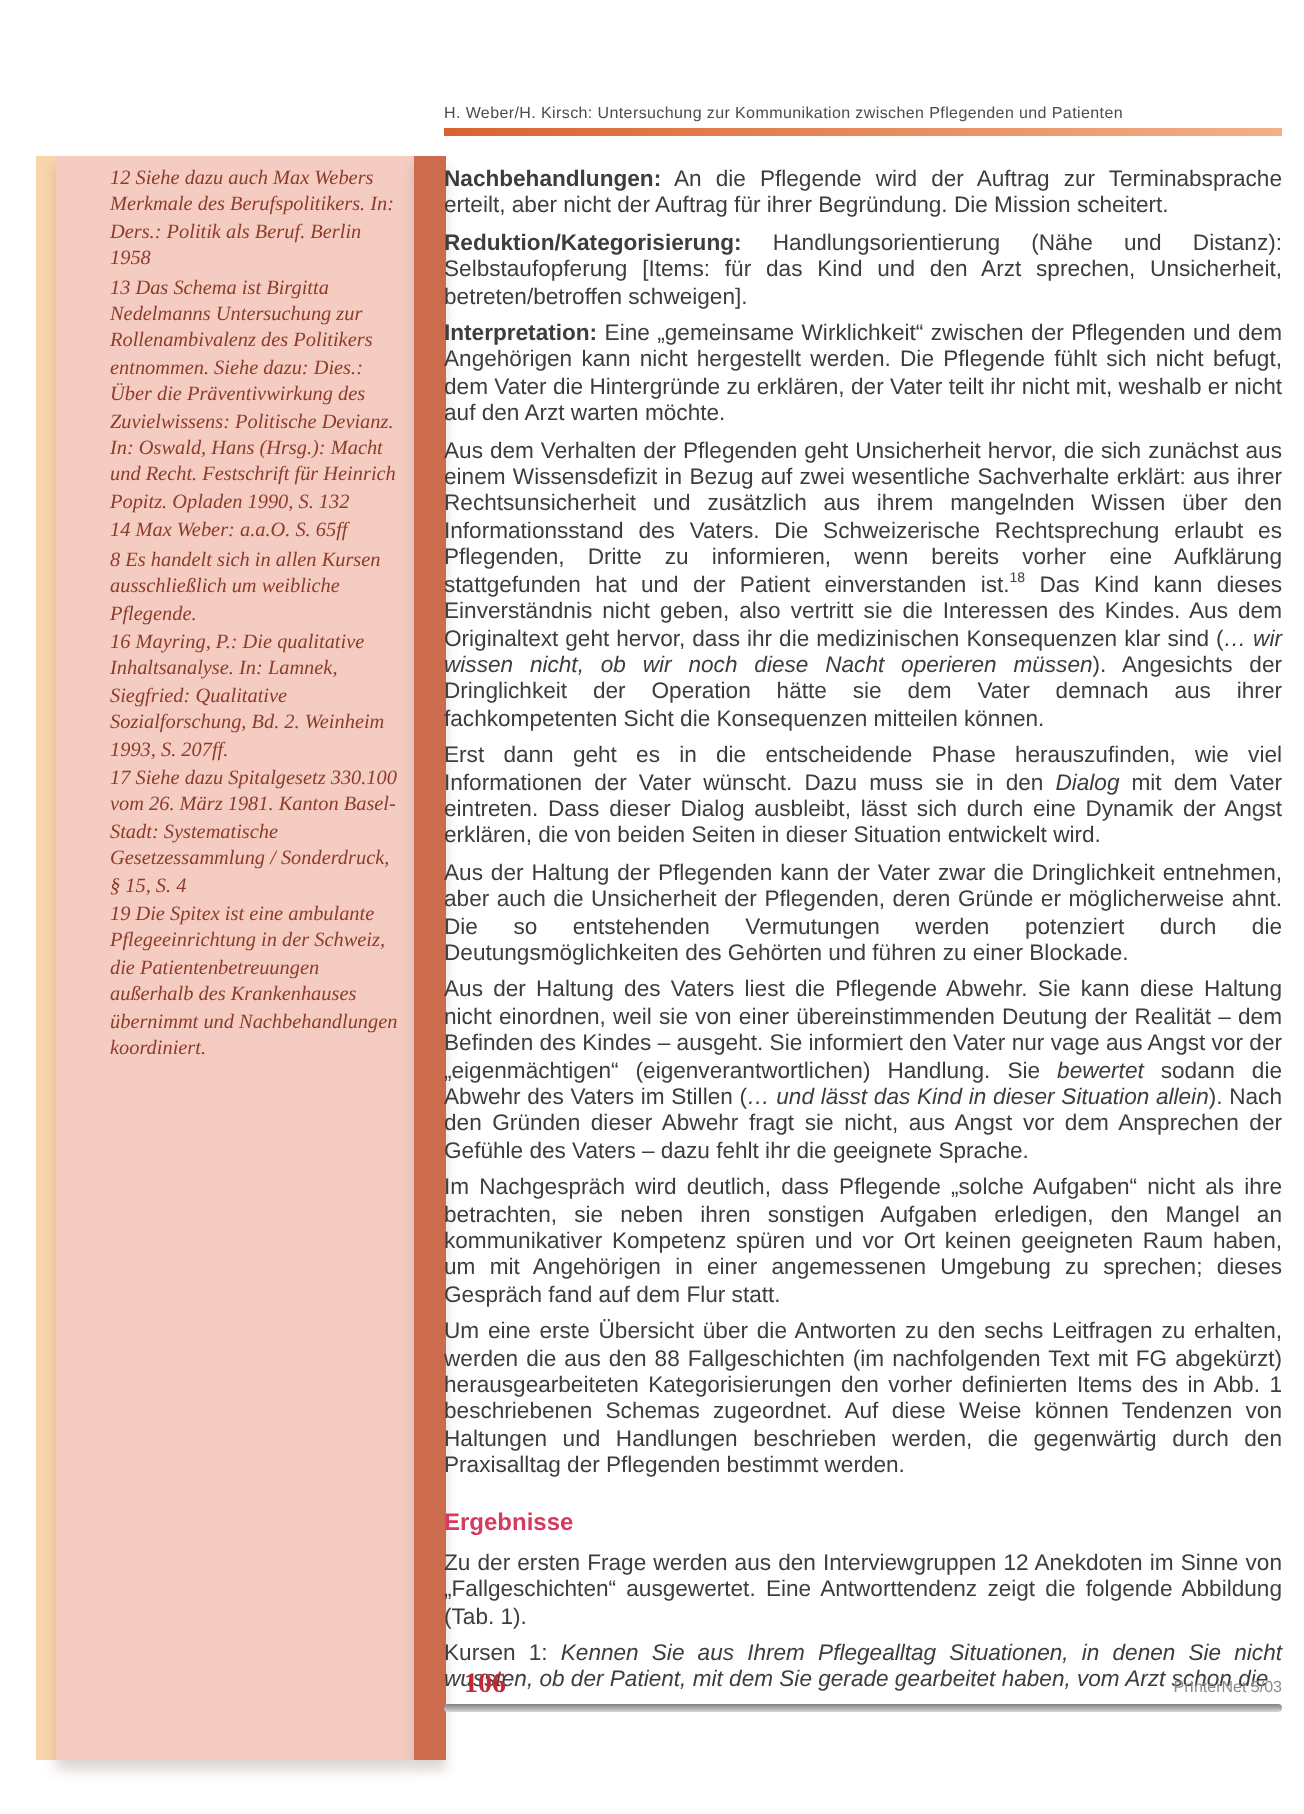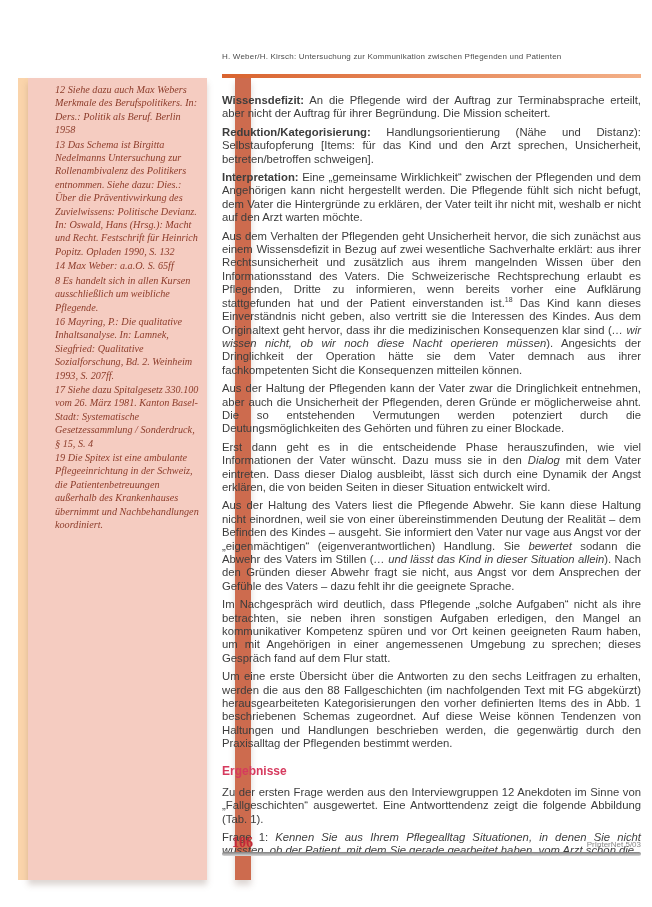--- a/index.html
+++ b/index.html
@@ -1,37 +1,37 @@
 <!DOCTYPE html>
 <html><head>
 <meta charset="utf-8">
 <style>
   html,body{margin:0;padding:0;}
   body{
     width:652px;height:907px;position:relative;overflow:hidden;
     background:#ffffff;font-family:"Liberation Sans",sans-serif;
   }
   
-  .sidebar{position:absolute;left:18px;top:78px;width:205px;height:802px;padding-left:28px;}
+  .sidebar{position:absolute;left:18px;top:78px;width:205px;height:802px;}
   .strip-peach{position:absolute;left:0;top:0;width:10px;height:100%;background:#fad4ab;}
   .panel-pink{
     position:absolute;left:10px;top:0;width:179px;height:100%;background:#f5ccc1;
     box-shadow:0 5px 6px rgba(120,90,80,.25);
   }
   .bar-terracotta{position:absolute;right:0;top:0;width:16px;height:100%;background:#cd6b4e;
     box-shadow:0 5px 6px rgba(120,90,80,.25);}
   .footnotes{
     position:absolute;left:37px;top:5px;width:146px;
     font-family:"Liberation Serif",serif;font-style:italic;
     font-size:10.2px;line-height:13.4px;color:#8c3c2a;
   }
   .footnote{margin:0 0 1px 0;}
   
   .main{position:absolute;left:222px;top:52px;width:419px;}
-  .running-head{font-size:8px;color:#4c4c4c;letter-spacing:.2px;margin-bottom:13px;white-space:nowrap;}
+  .running-head{font-size:8px;color:#4c4c4c;letter-spacing:.2px;margin-bottom:3px;white-space:nowrap;}
   .head-rule{height:4px;background:linear-gradient(to right,#d9632f,#f3b088);margin-bottom:16px;}
   .para{
     margin:0 0 5px 0;font-size:11.3px;line-height:13.4px;color:#3d3d3d;
     text-align:justify;
   }
   .para .b{font-weight:bold;}
   .para .i{font-style:italic;}
   .para sup{font-size:7px;line-height:0;}
   .results-heading{
     color:#d63a5e;font-weight:bold;font-size:12px;margin:13px 0 8px 0;
@@ -65,34 +65,34 @@
       <div class="footnote">16 Mayring, P.: Die qualitative Inhaltsanalyse. In: Lamnek, Siegfried: Qualitative Sozialforschung, Bd. 2. Weinheim 1993, S. 207ff.</div>
       <div class="footnote">17 Siehe dazu Spitalgesetz 330.100 vom 26. März 1981. Kanton Basel-Stadt: Systematische Gesetzessammlung / Sonderdruck, § 15, S. 4</div>
       <div class="footnote">19 Die Spitex ist eine ambulante Pflegeeinrichtung in der Schweiz, die Patientenbetreuungen außerhalb des Krankenhauses übernimmt und Nachbehandlungen koordiniert.</div>
     </div>
 </div>
 
 <div class="main">
   <div class="running-head">H. Weber/H. Kirsch: Untersuchung zur Kommunikation zwischen Pflegenden und Patienten</div>
   <div class="head-rule"></div>
   <div id="paras-1">
-      <p class="para"><span class="b">Wissensdefizit:</span><span> An die Pflegende wird der Auftrag zur Terminabsprache erteilt, aber nicht der Auftrag für ihrer Begründung. Die Mission scheitert.</span></p>
+      <p class="para"><span class="b">Nachbehandlungen:</span><span> An die Pflegende wird der Auftrag zur Terminabsprache erteilt, aber nicht der Auftrag für ihrer Begründung. Die Mission scheitert.</span></p>
       <p class="para"><span class="b">Reduktion/Kategorisierung:</span><span> Handlungsorientierung (Nähe und Distanz): Selbstaufopferung [Items: für das Kind und den Arzt sprechen, Unsicherheit, betreten/betroffen schweigen].</span></p>
       <p class="para"><span class="b">Interpretation:</span><span> Eine „gemeinsame Wirklichkeit“ zwischen der Pflegenden und dem Angehörigen kann nicht hergestellt werden. Die Pflegende fühlt sich nicht befugt, dem Vater die Hintergründe zu erklären, der Vater teilt ihr nicht mit, weshalb er nicht auf den Arzt warten möchte.</span></p>
       <p class="para"><span>Aus dem Verhalten der Pflegenden geht Unsicherheit hervor, die sich zunächst aus einem Wissensdefizit in Bezug auf zwei wesentliche Sachverhalte erklärt: aus ihrer Rechtsunsicherheit und zusätzlich aus ihrem mangelnden Wissen über den Informationsstand des Vaters. Die Schweizerische Rechtsprechung erlaubt es Pflegenden, Dritte zu informieren, wenn bereits vorher eine Aufklärung stattgefunden hat und der Patient einverstanden ist.</span><sup>18</sup><span> Das Kind kann dieses Einverständnis nicht geben, also vertritt sie die Interessen des Kindes. Aus dem Originaltext geht hervor, dass ihr die medizinischen Konsequenzen klar sind (</span><span class="i">… wir wissen nicht, ob wir noch diese Nacht operieren müssen</span><span>). Angesichts der Dringlichkeit der Operation hätte sie dem Vater demnach aus ihrer fachkompetenten Sicht die Konsequenzen mitteilen können.</span></p>
+      <p class="para"><span>Erst dann geht es in die entscheidende Phase herauszufinden, wie viel Informationen der Vater wünscht. Dazu muss sie in den </span><span class="i">Dialog</span><span> mit dem Vater eintreten. Dass dieser Dialog ausbleibt, lässt sich durch eine Dynamik der Angst erklären, die von beiden Seiten in dieser Situation entwickelt wird.</span></p>
       <p class="para"><span>Aus der Haltung der Pflegenden kann der Vater zwar die Dringlichkeit entnehmen, aber auch die Unsicherheit der Pflegenden, deren Gründe er möglicherweise ahnt. Die so entstehenden Vermutungen werden potenziert durch die Deutungsmöglichkeiten des Gehörten und führen zu einer Blockade.</span></p>
-      <p class="para"><span>Erst dann geht es in die entscheidende Phase herauszufinden, wie viel Informationen der Vater wünscht. Dazu muss sie in den </span><span class="i">Dialog</span><span> mit dem Vater eintreten. Dass dieser Dialog ausbleibt, lässt sich durch eine Dynamik der Angst erklären, die von beiden Seiten in dieser Situation entwickelt wird.</span></p>
       <p class="para"><span>Aus der Haltung des Vaters liest die Pflegende Abwehr. Sie kann diese Haltung nicht einordnen, weil sie von einer übereinstimmenden Deutung der Realität – dem Befinden des Kindes – ausgeht. Sie informiert den Vater nur vage aus Angst vor der „eigenmächtigen“ (eigenverantwortlichen) Handlung. Sie </span><span class="i">bewertet</span><span> sodann die Abwehr des Vaters im Stillen (</span><span class="i">… und lässt das Kind in dieser Situation allein</span><span>). Nach den Gründen dieser Abwehr fragt sie nicht, aus Angst vor dem Ansprechen der Gefühle des Vaters – dazu fehlt ihr die geeignete Sprache.</span></p>
       <p class="para"><span>Im Nachgespräch wird deutlich, dass Pflegende „solche Aufgaben“ nicht als ihre betrachten, sie neben ihren sonstigen Aufgaben erledigen, den Mangel an kommunikativer Kompetenz spüren und vor Ort keinen geeigneten Raum haben, um mit Angehörigen in einer angemessenen Umgebung zu sprechen; dieses Gespräch fand auf dem Flur statt.</span></p>
       <p class="para"><span>Um eine erste Übersicht über die Antworten zu den sechs Leitfragen zu erhalten, werden die aus den 88 Fallgeschichten (im nachfolgenden Text mit FG abgekürzt) herausgearbeiteten Kategorisierungen den vorher definierten Items des in Abb. 1 beschriebenen Schemas zugeordnet. Auf diese Weise können Tendenzen von Haltungen und Handlungen beschrieben werden, die gegenwärtig durch den Praxisalltag der Pflegenden bestimmt werden.</span></p>
     </div>
   <div class="results-heading">Ergebnisse</div>
   <div id="paras-2">
       <p class="para"><span>Zu der ersten Frage werden aus den Interviewgruppen 12 Anekdoten im Sinne von „Fallgeschichten“ ausgewertet. Eine Antworttendenz zeigt die folgende Abbildung (Tab. 1).</span></p>
-      <p class="para"><span>Frage 1: </span><span class="i">Kennen Sie aus Ihrem Pflegealltag Situationen, in denen Sie nicht wussten, ob der Patient, mit dem Sie gerade gearbeitet haben, vom Arzt schon die</span></p>
+      <p class="para"><span>Kursen 1: </span><span class="i">Kennen Sie aus Ihrem Pflegealltag Situationen, in denen Sie nicht wussten, ob der Patient, mit dem Sie gerade gearbeitet haben, vom Arzt schon die</span></p>
     </div>
 </div>
 
 <div class="footer">
   <div class="footer-row">
     <span class="pagenum">106</span>
     <span class="issue">PrInterNet 5/03</span>
   </div>
   <div class="footer-rule"></div>
 </div>

